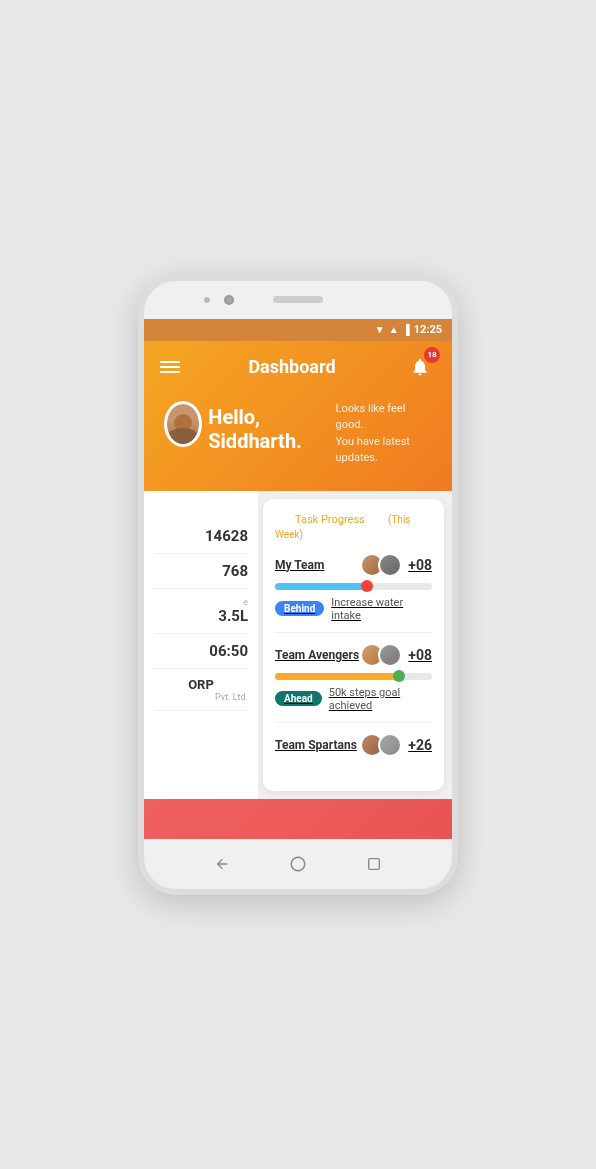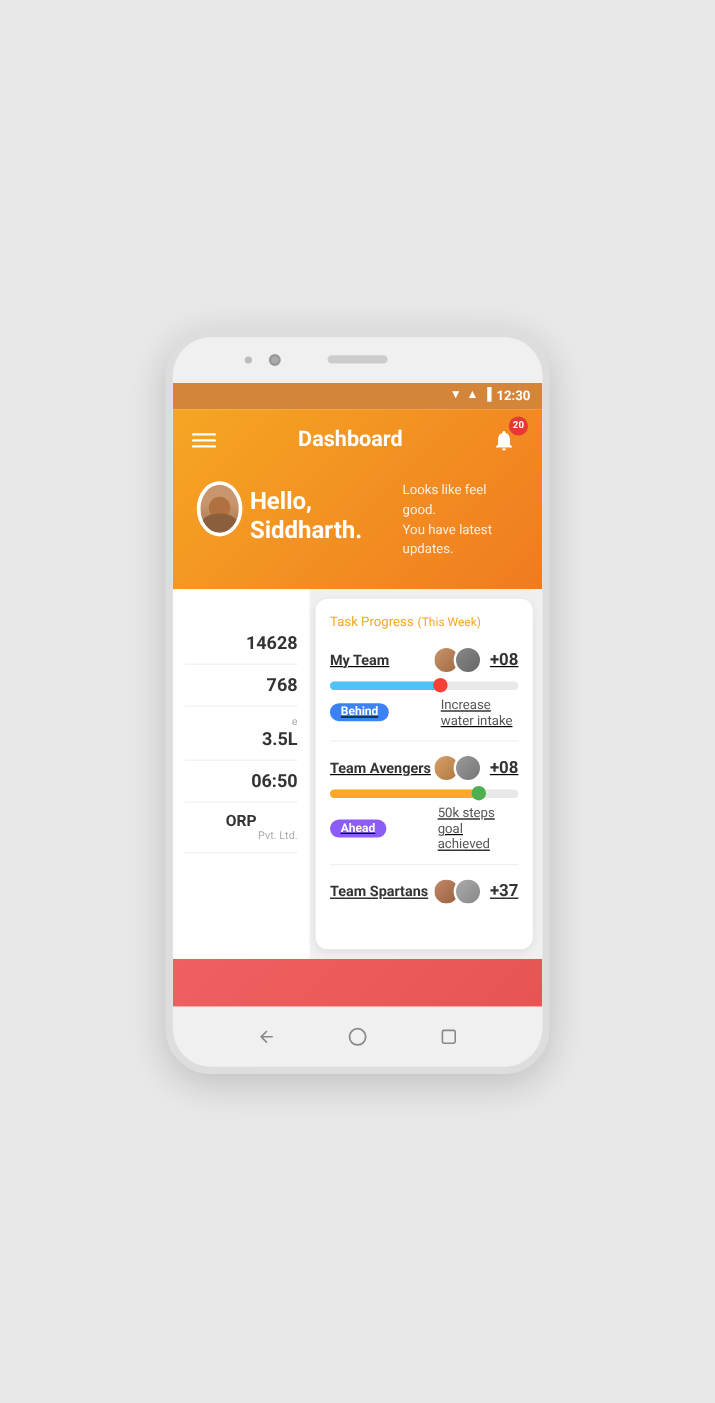--- a/index.html
+++ b/index.html
@@ -282,20 +282,21 @@
     .task-card-title {
       font-size: 13px;
       font-weight: bold;
       color: #333;
       margin-bottom: 12px;
     }
     .task-card-title span {
       color: #f5a623;
       font-weight: normal;
       font-size: 11px;
+      margin-left: 20px;
     }
 
     
     .team-row {
       margin-bottom: 10px;
       text-decoration: underline;
     }
     .team-header {
       display: flex;
       align-items: center;
@@ -365,25 +366,24 @@
       margin-bottom: 4px;
     }
     .badge {
       border-radius: 12px;
       padding: 2px 9px;
       font-size: 10px;
       font-weight: bold;
       color: white;
     }
     .badge-behind { background: #3b82f6; }
-    .badge-ahead { background: #8b5cf6; }
+    .badge-ahead { background: #0f766e; }
     .status-msg {
       font-size: 11px;
       color: #555;
-      margin-left: 36px;
     }
 
     .divider {
       height: 1px;
       background: #f0f0f0;
       margin: 10px 0;
     }
 
     
     .bottom-bar {
@@ -403,37 +403,37 @@
     <div class="speaker"></div>
   </div>
 
   <div class="screen">
 
     <div class="status-bar">
       <div class="status-icons">
         <span class="wifi-icon">▼</span>
         <span class="signal-icon">▲</span>
         <span class="battery-icon">▐</span>
-        <span>12:30</span>
+        <span>12:25</span>
       </div>
     </div>
 
     <div class="header">
       <div class="header-top">
         <div class="hamburger">
           <span></span>
             <span></span>
             <span></span>
         </div>
         <div class="header-title">Dashboard</div>
         <div class="notification-btn">
           <svg width="20" height="20" viewBox="0 0 24 24" fill="white">
             <path d="M12 22c1.1 0 2-.9 2-2h-4c0 1.1.9 2 2 2zm6-6v-5c0-3.07-1.64-5.64-4.5-6.32V4c0-.83-.67-1.5-1.5-1.5s-1.5.67-1.5 1.5v.68C7.63 5.36 6 7.92 6 11v5l-2 2v1h16v-1l-2-2z"></path>
           </svg>
-          <div class="notification-badge">20</div>
+          <div class="notification-badge">18</div>
         </div>
       </div>
       <div class="user-section">
         <div class="avatar">
           <div class="avatar-face"></div>
         </div>
         <div class="greeting">Hello, Siddharth.</div>
         <div class="subtitle">
           <span>Looks like feel good.</span><br>
           <span>You have latest updates.</span>
@@ -518,21 +518,21 @@
         <div class="divider"></div>
 
         <div class="team-row">
           <div class="team-header">
             <div class="team-name">Team Spartans</div>
             <div style="display:flex;align-items:center;">
               <div class="team-avatars">
                 <div class="team-avatar" style="background: linear-gradient(135deg, #c0896a, #9a6040);"></div>
                 <div class="team-avatar" style="background: linear-gradient(135deg, #aaa, #888);"></div>
               </div>
-              <div class="team-count">+37</div>
+              <div class="team-count">+26</div>
             </div>
           </div>
         </div>
 
       </div>
     </div>
 
     <div class="bottom-bar"></div>
   </div>
 

